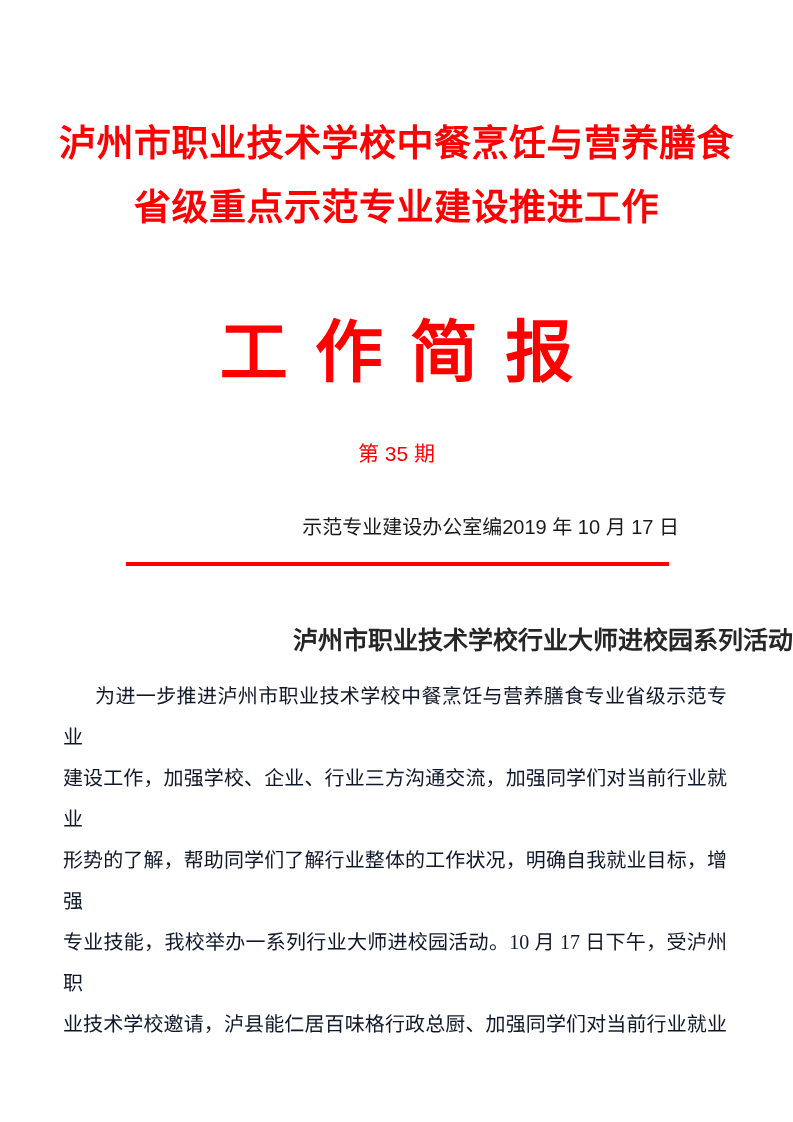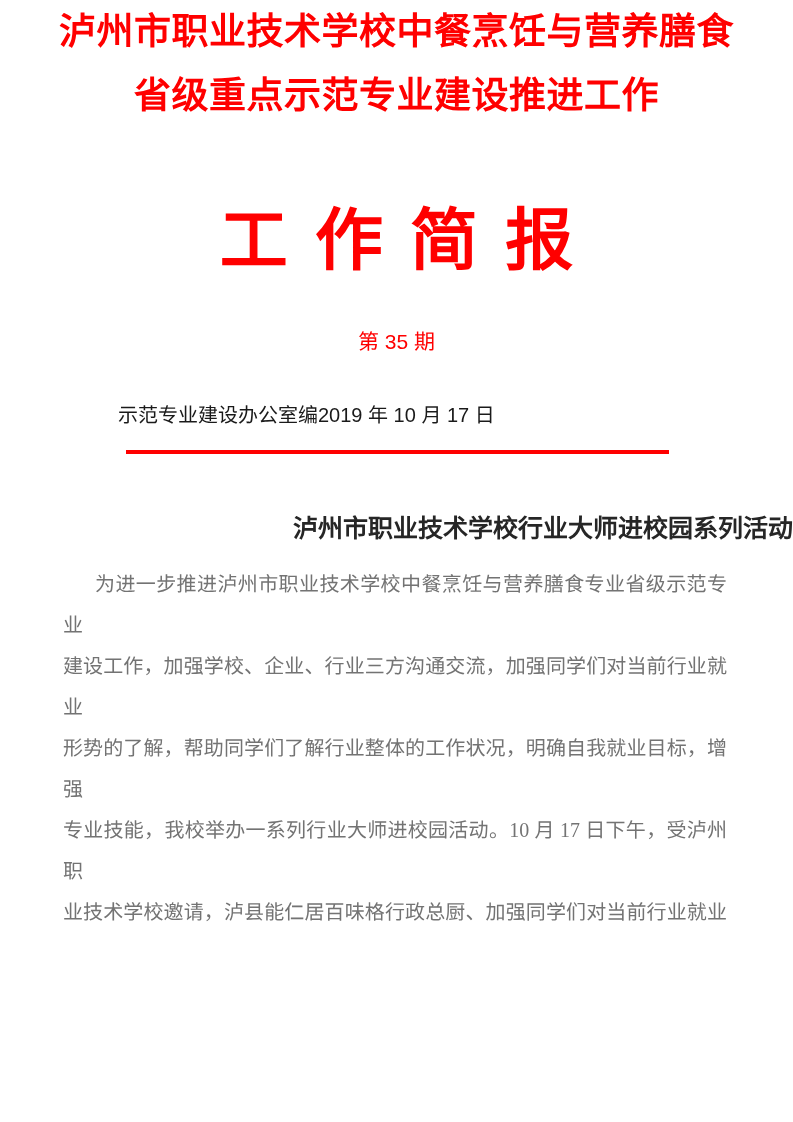--- a/index.html
+++ b/index.html
@@ -14,20 +14,21 @@
     position: relative;
   }
   .page {
     width: 793px;
     height: 1122px;
     background: #ffffff;
   }
   
   .doc-title {
     margin: 0;
+    padding-top: 112px;
     text-align: center;
     color: #ff0000;
     font-family: "Liberation Sans", sans-serif;
     font-weight: bold;
     font-size: 37px;
     line-height: 64px;
     letter-spacing: 0.5px;
   }
   .doc-title .line { display: block; }
 
@@ -53,21 +54,21 @@
     font-family: "Liberation Sans", sans-serif;
     font-weight: normal;
     font-size: 21px;
     line-height: 30px;
   }
 
   
   .info-row {
     margin: 44px 114px 0 118px;
     display: flex;
-    justify-content: flex-start;
+    justify-content: flex-end;
     align-items: baseline;
     color: #1a1a1a;
     font-family: "Liberation Sans", sans-serif;
     font-size: 20px;
     line-height: 28px;
   }
 
   
   .red-rule {
     margin-top: 21px;
@@ -84,21 +85,21 @@
     color: #262626;
     font-family: "Liberation Sans", sans-serif;
     font-weight: bold;
     font-size: 25px;
     line-height: 34px;
   }
 
   
   .paragraph {
     margin: 19px 66px 0 63px;
-    color: #737373;
+    color: #0f172a;
     font-family: "Liberation Serif", serif;
     font-size: 20px;
     line-height: 41px;
   }
   .pline {
     text-align: justify;
     text-align-last: justify;
   }
   .pline.first {
     text-indent: 32px;

